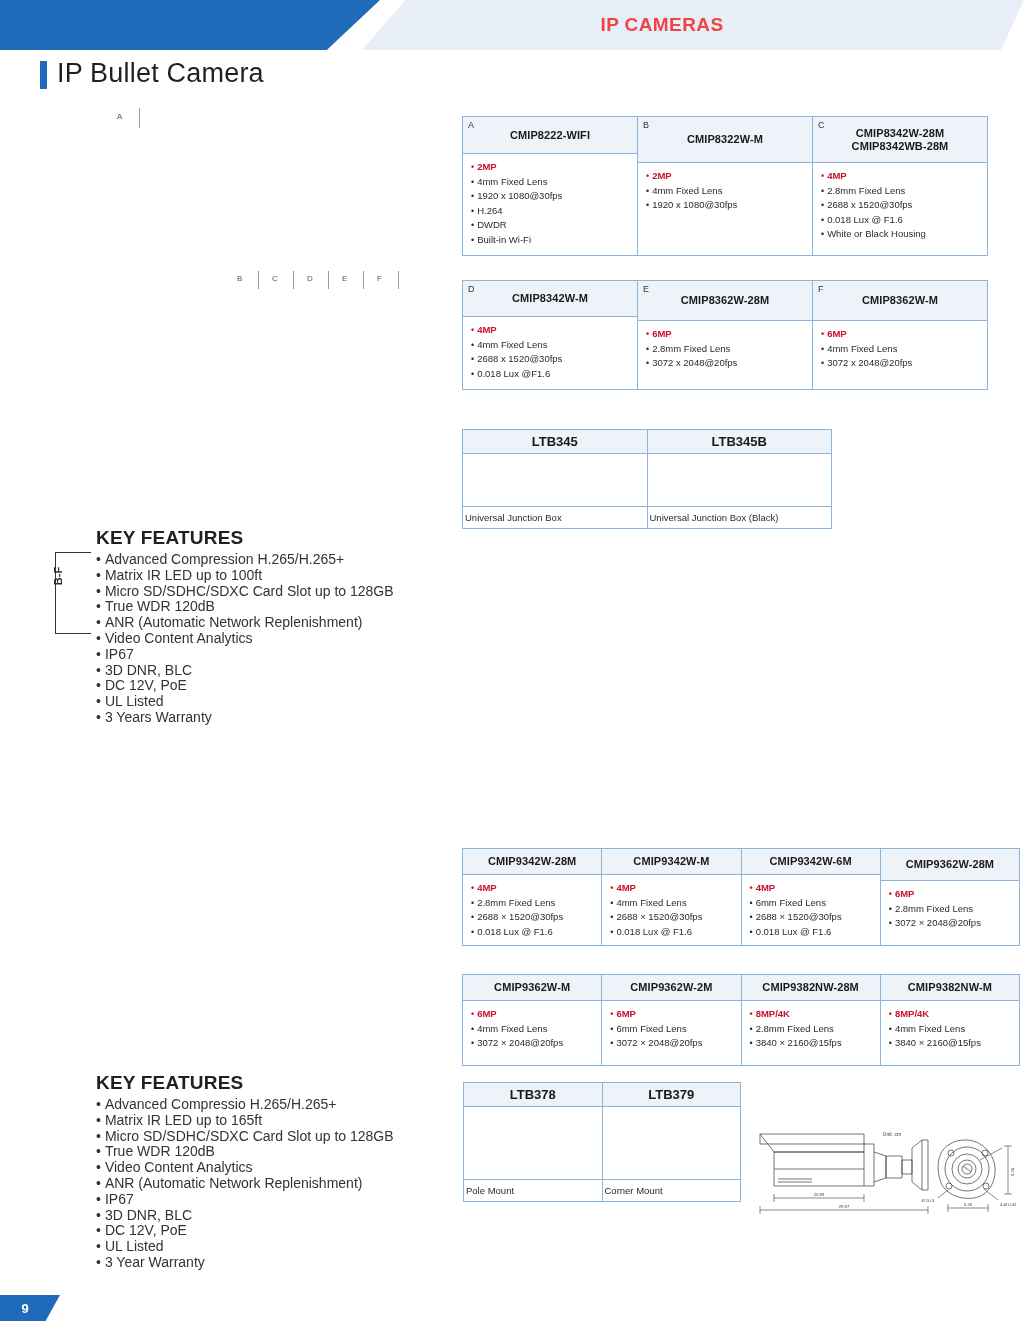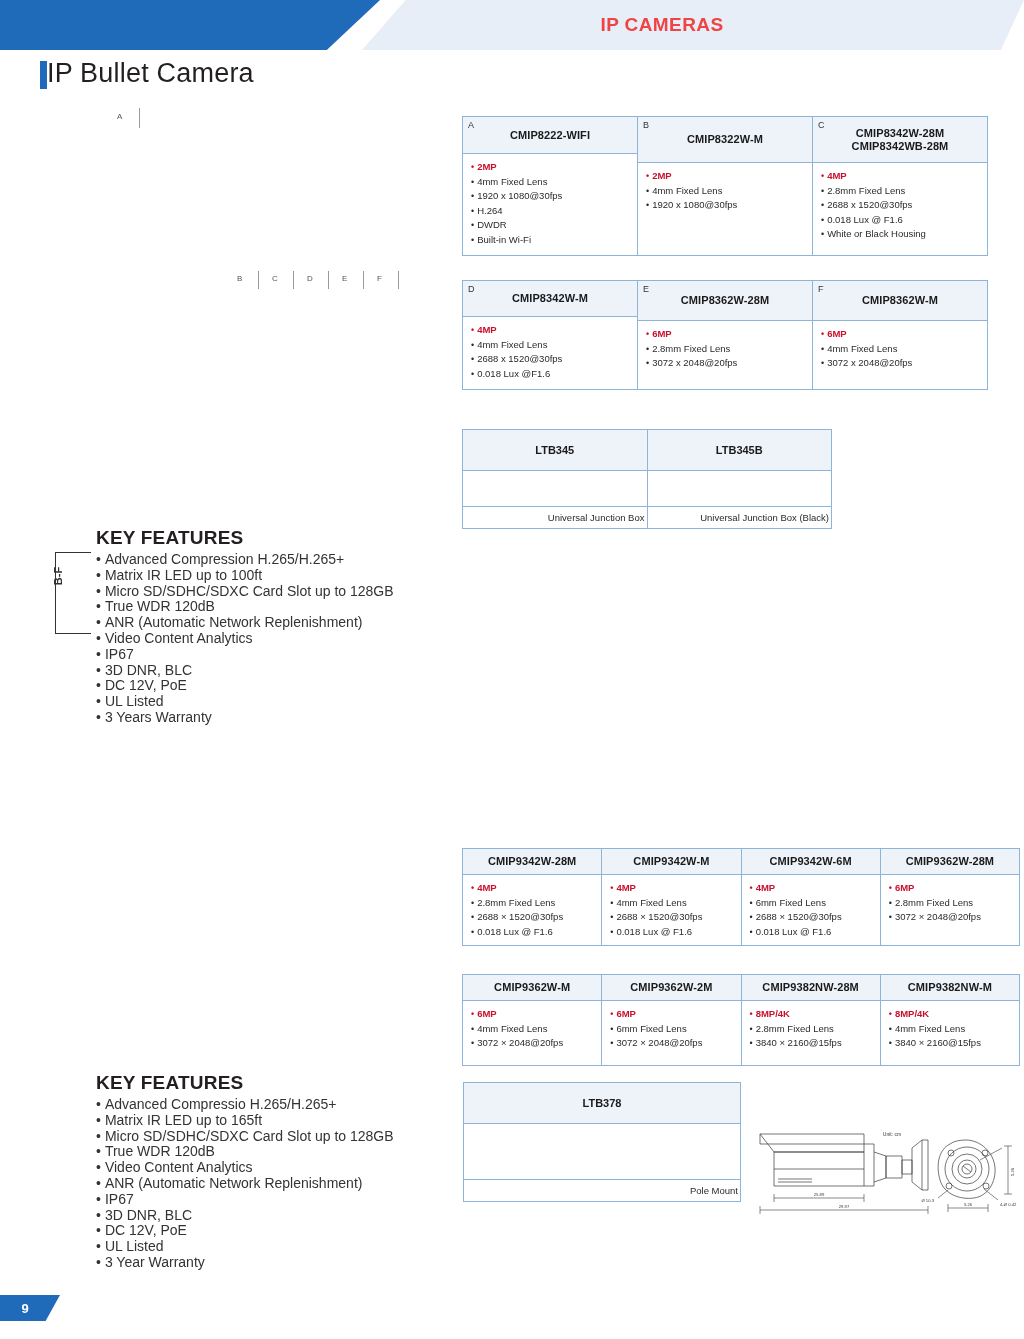--- a/index.html
+++ b/index.html
@@ -46,20 +46,21 @@
     letter-spacing: 0.4px;
     color: #ef4444;
   }
 
   
   #page-title-row {
     position: absolute;
     left: 40px; top: 58px;
     display: flex;
     align-items: flex-end;
+    gap: 10px;
   }
   .title-bar {
     width: 7px; height: 28px;
     background: #1f6bba;
   }
   .page-title {
     font-size: 27px;
     font-weight: 400;
     color: #231f20;
     letter-spacing: 0.2px;
@@ -153,32 +154,32 @@
     flex: 1 1 0;
     border-right: 1px solid #8fb4d9;
     display: flex;
     flex-direction: column;
   }
   .acc-col:last-child { border-right: none; }
   .acc-head {
     background: #eef3fa;
     border-bottom: 1px solid #8fb4d9;
     text-align: center;
-    font-size: 11px;
+    font-size: 13px;
     font-weight: bold;
-    padding: 14px 2px;
+    padding: 4px 2px;
     color: #1a1a1a;
   }
   .acc-img {
     flex: 1;
     border-bottom: 1px solid #8fb4d9;
     background: #fff;
   }
   .acc-cap {
-    text-align: right;
+    text-align: left;
     font-size: 9.5px;
     padding: 5px 2px;
     color: #2a2a2a;
   }
 
   
   .keyfeat { position: absolute; }
   .keyfeat h2 {
     margin: 0 0 3px 0;
     font-size: 19px;
@@ -454,21 +455,21 @@
       <ul>
         <li class="mp">4MP</li>
         <li>6mm Fixed Lens</li>
         <li>2688 × 1520@30fps</li>
         <li>0.018 Lux @ F1.6</li>
       </ul>
     </div>
   </div>
 
   <div class="spec-col">
-    <div class="spec-head" style="height:26px;">
+    <div class="spec-head" style="height:32px;">
       <span class="model">CMIP9362W-28M</span>
     </div>
     <div class="spec-body">
       <ul>
         <li class="mp">6MP</li>
         <li>2.8mm Fixed Lens</li>
         <li>3072 × 2048@20fps</li>
       </ul>
     </div>
   </div>
@@ -544,20 +545,25 @@
     <li>UL Listed</li>
     <li>3 Year Warranty</li>
   </ul>
 </div>
 
 <div class="acc-table" style="left:463px; top:1082px; width:278px; height:120px;">
   <div class="acc-col">
     <div class="acc-head">LTB378</div>
     <div class="acc-img"></div>
     <div class="acc-cap">Pole Mount</div>
+  </div>
+  <div class="acc-col">
+    <div class="acc-head">LTB379</div>
+    <div class="acc-img"></div>
+    <div class="acc-cap">Corner Mount</div>
   </div>
 </div>
 
 <div id="tech-drawing">
   <svg width="268" height="112" viewBox="0 0 268 112">
     <g stroke="#3a3a3a" stroke-width="0.7" fill="none" stroke-linejoin="round">
 
       <path d="M8 12 L112 12 L112 22 L8 22 Z"></path>
       <path d="M8 12 L22 30 L112 30 L112 22"></path>
 

